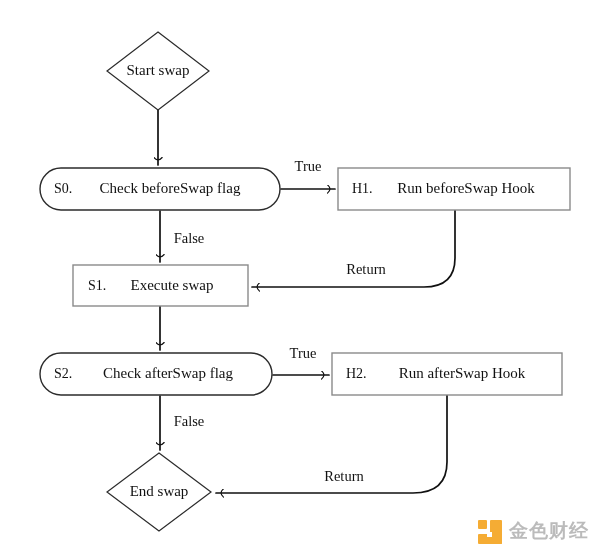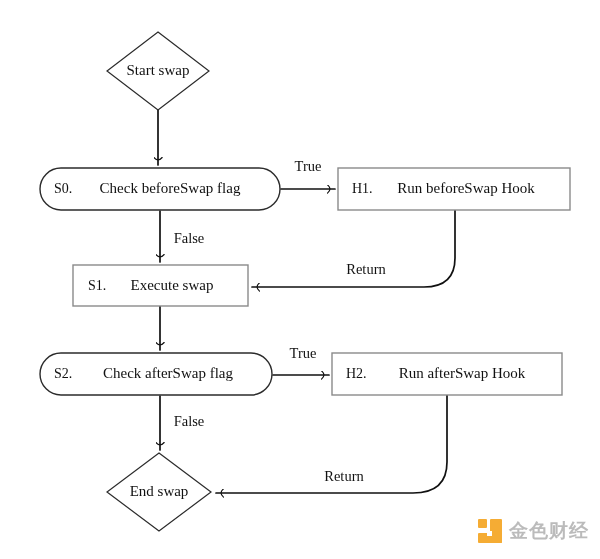--- a/index.html
+++ b/index.html
@@ -63,21 +63,21 @@
   }
   .edge-label {
     font-family: "Liberation Serif", "DejaVu Serif", serif;
     font-size: 14.5px;
     fill: #111111;
     dominant-baseline: middle;
   }
   .wm {
     position: absolute;
     display: flex;
-    align-items: center;
+    align-items: flex-end;
     gap: 7px;
     opacity: 0.92;
   }
   .wm-logo {
     width: 24px;
     height: 24px;
     position: relative;
   }
   .wm-logo .sq-a {
     position: absolute;

